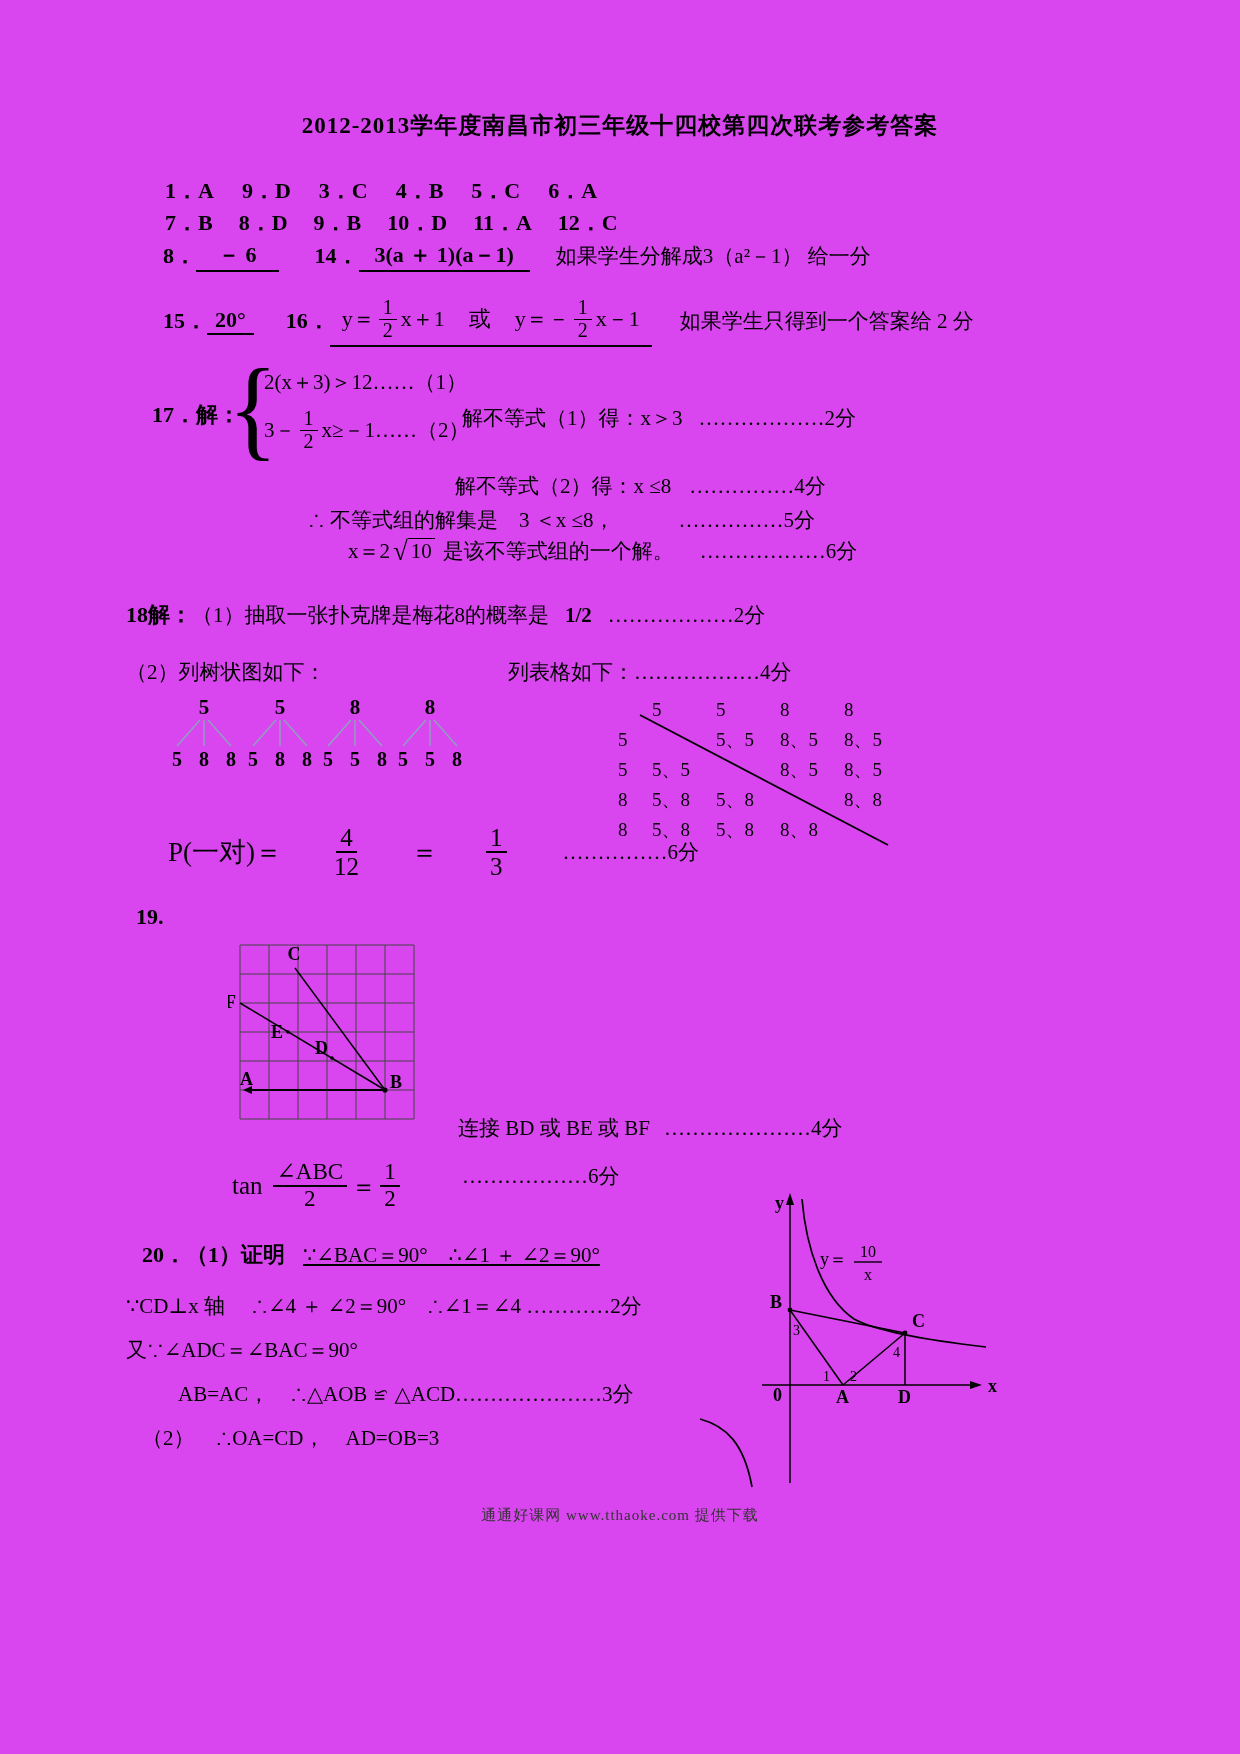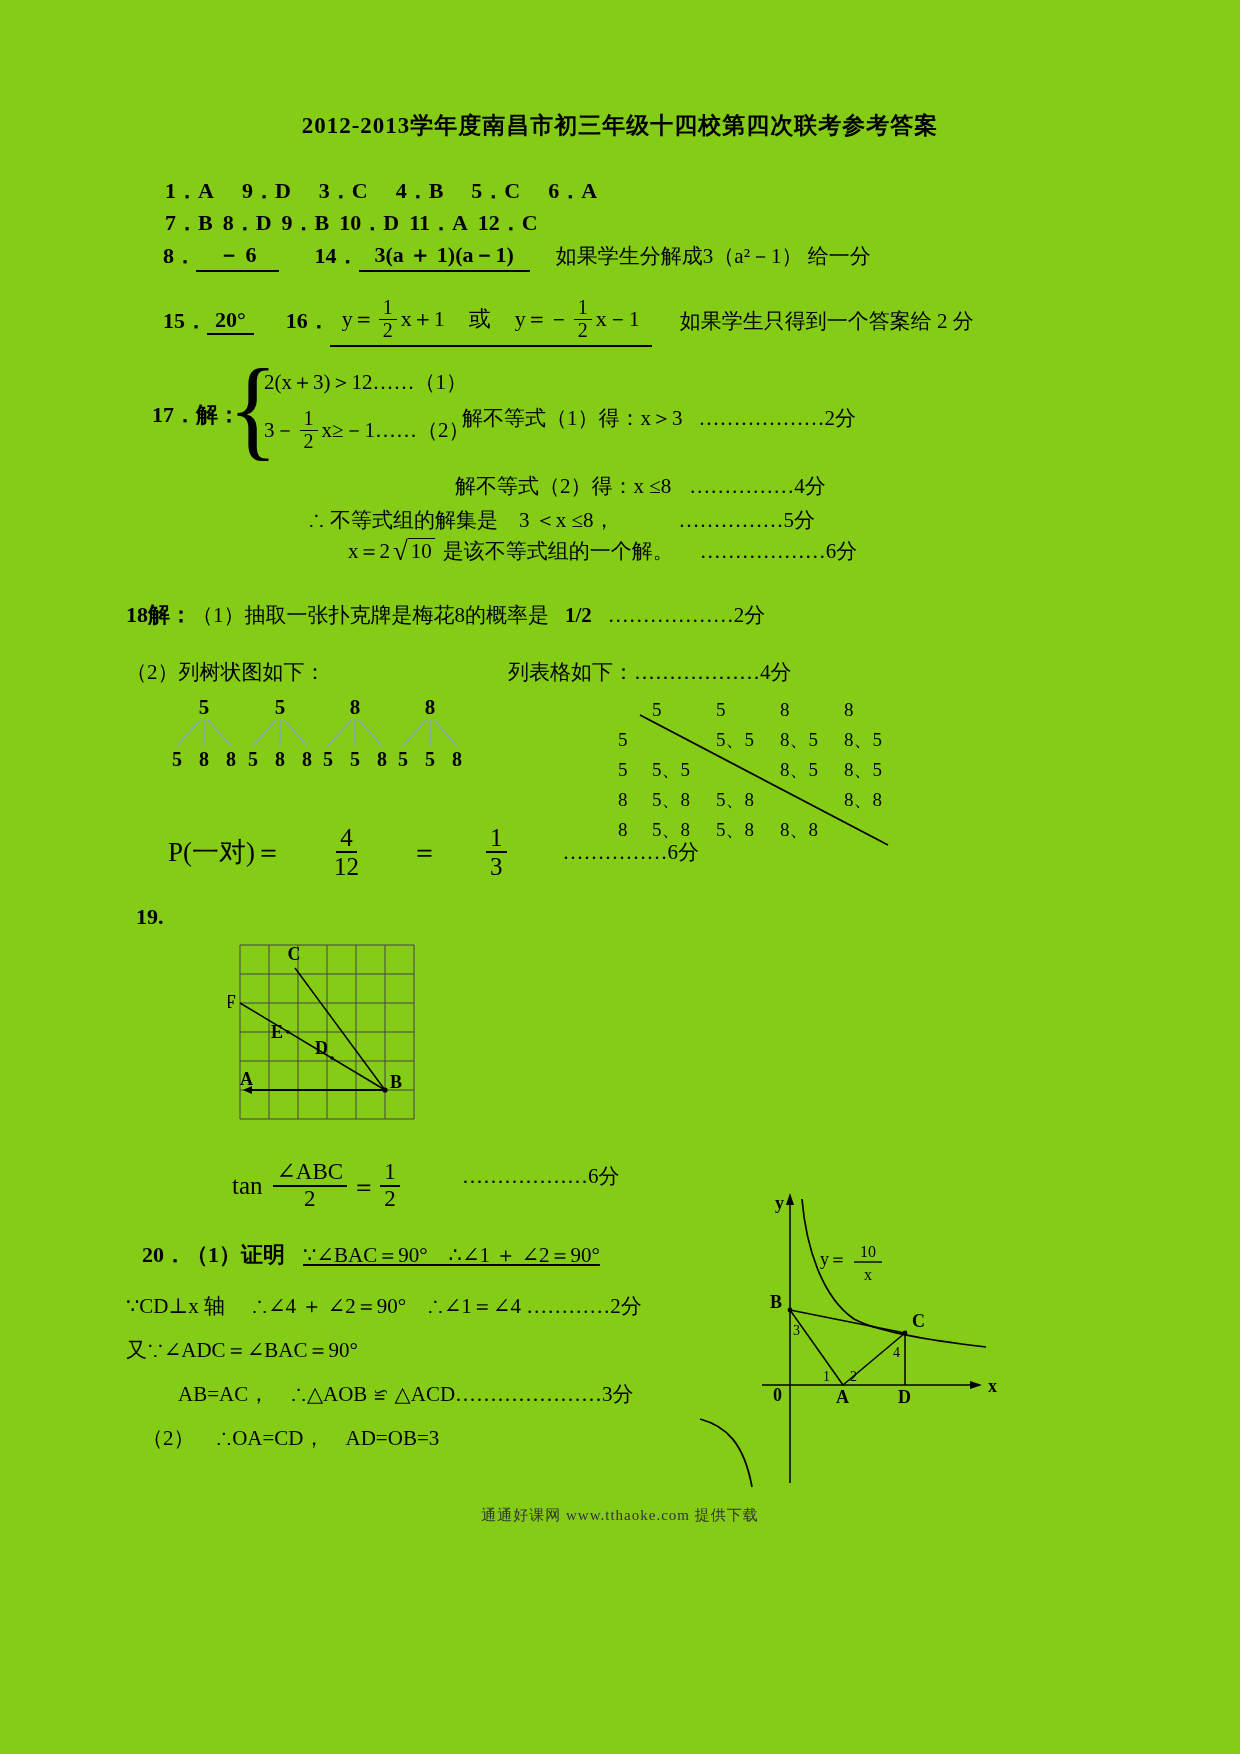--- a/index.html
+++ b/index.html
@@ -1,16 +1,16 @@
 <!DOCTYPE html>
 <html><head>
 <meta charset="utf-8">
 <style>
   html,body{margin:0;padding:0;background:#fff;}
-  .page{position:relative;width:1240px;height:1754px;margin:0 auto;background:#84cc16;
+  .page{position:relative;width:1240px;height:1754px;margin:0 auto;background:#d946ef;
         font-family:"Liberation Serif","DejaVu Serif",serif;color:#000;overflow:hidden;}
   .abs{position:absolute;}
   .b{font-weight:bold;}
   .row{display:flex;align-items:center;white-space:nowrap;}
   .u{border-bottom:2px solid #000;}
   .title{left:0;right:0;text-align:center;font-size:23px;font-weight:bold;letter-spacing:1px;}
   .frac{display:inline-flex;flex-direction:column;align-items:center;line-height:1.08;margin:0 4px;font-size:20px;}
   .frac .fn{border-bottom:1.6px solid #000;padding:0 4px;}
   .frac .fd{padding:0 4px;}
   .frac.big{font-size:25px;}
@@ -42,21 +42,21 @@
   <div class="abs title" style="top:110px;">2012-2013学年度南昌市初三年级十四校第四次联考参考答案</div>
 
   <div class="abs row b t22" style="left:165px;top:176px;gap:28px;">
     <span>1．A</span>
     <span>9．D</span>
     <span>3．C</span>
     <span>4．B</span>
     <span>5．C</span>
     <span>6．A</span>
   </div>
-  <div class="abs row b t22" style="left:165px;top:208px;gap:10px;">
+  <div class="abs row b t22" style="left:165px;top:208px;gap:26px;">
     <span>7．B</span>
     <span>8．D</span>
     <span>9．B</span>
     <span>10．D</span>
     <span>11．A</span>
     <span>12．C</span>
   </div>
 
   <div class="abs row t22" style="left:163px;top:240px;">
     <span class="b">8．</span>
@@ -246,20 +246,24 @@
     <circle cx="104" cy="118" r="1.8" fill="#000"></circle>
 
     <text class="glabel" x="66" y="20" text-anchor="middle">C</text>
     <text class="glabel" x="8" y="68" text-anchor="end">F</text>
     <text class="glabel" x="55" y="98" text-anchor="end">E</text>
     <text class="glabel" x="100" y="114" text-anchor="end">D</text>
     <text class="glabel" x="12" y="145">A</text>
     <text class="glabel" x="162" y="148">B</text>
   </svg>
 
+  <div class="abs row t21" style="left:458px;top:1114px;">
+    <span>连接 BD 或 BE 或 BF</span>
+    <span style="margin-left:14px;">…………………4分</span>
+  </div>
 
   <div class="abs row" style="left:232px;top:1148px;height:76px;">
     <span style="font-size:25px;">tan</span>
     <span class="frac big" style="margin-left:10px;font-size:23px;">
         <span class="fn">∠ABC</span>
         <span class="fd">2</span>
       </span>
     <span style="font-size:25px;">＝</span>
     <span class="frac big" style="font-size:23px;">
         <span class="fn">1</span>

